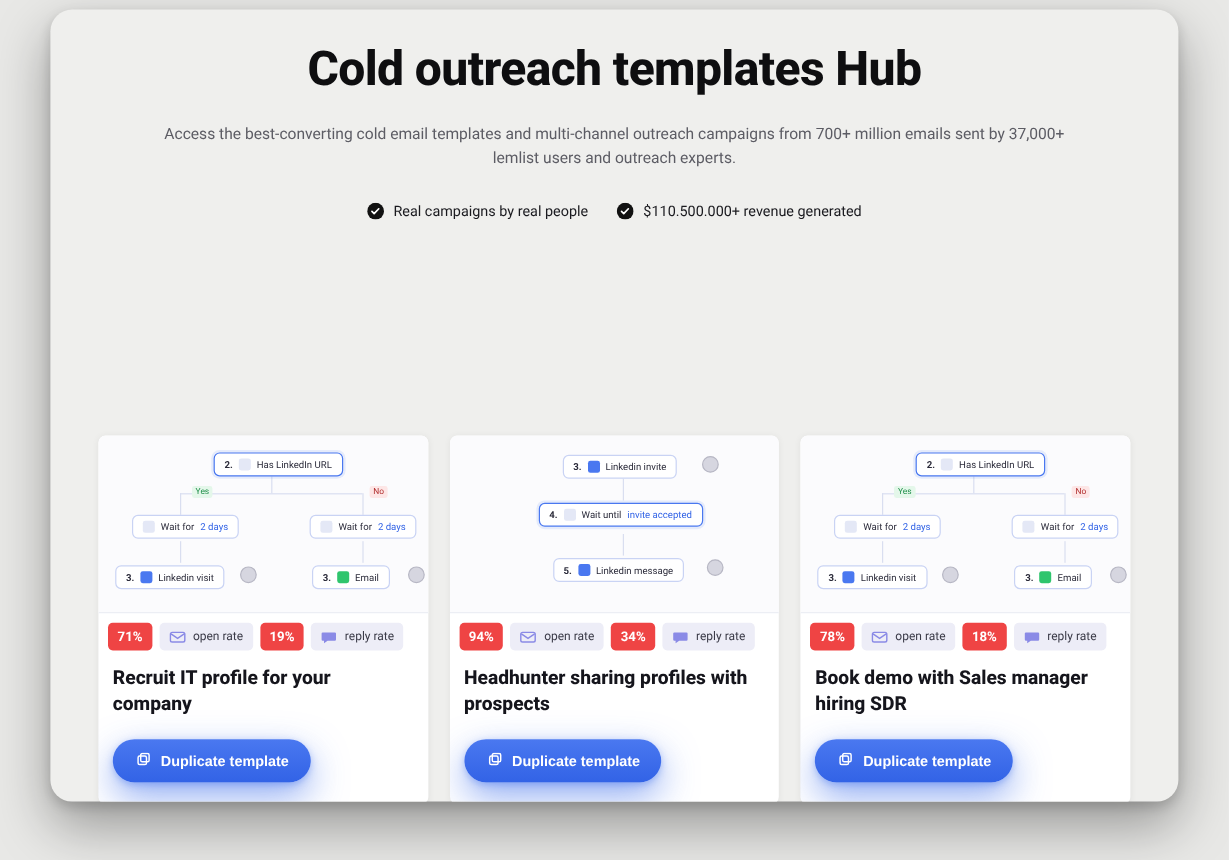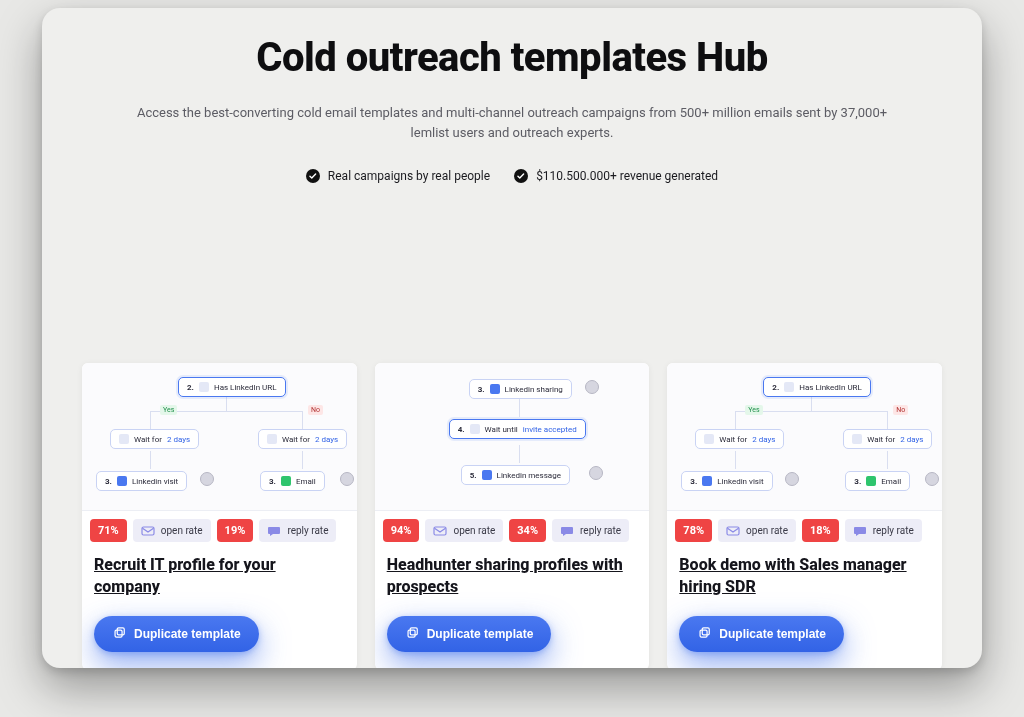--- a/index.html
+++ b/index.html
@@ -115,21 +115,20 @@
     display: inline-flex; align-items: center; justify-content: center;
     color: #8a8ae6;
   }
   .ctitle {
     padding: 4px 12px 0 12px;
     font-size: 16px;
     font-weight: 800;
     color: #15151c;
     line-height: 1.35;
     min-height: 48px;
-    text-decoration: underline;
   }
   .dup {
     margin: 18px 12px 18px 12px;
     align-self: flex-start;
     background: linear-gradient(180deg, #4a78f0, #3263e6);
     color: #fff;
     border: none;
     border-radius: 999px;
     padding: 11px 18px;
     font-size: 12px;
@@ -189,21 +188,21 @@
   .wait-link { color:#3263e6; }
 </style>
 </head>
 <body>
 
 <div class="stage">
   <div class="panel">
 
     <div class="hdr">
       <h1>Cold outreach templates Hub</h1>
-      <p class="sub">Access the best-converting cold email templates and multi-channel outreach campaigns from 500+ million emails sent by 37,000+ lemlist users and outreach experts.</p>
+      <p class="sub">Access the best-converting cold email templates and multi-channel outreach campaigns from 700+ million emails sent by 37,000+ lemlist users and outreach experts.</p>
       <div class="feat-row">
         <span class="feat">
           <span class="chk">
             <svg viewBox="0 0 16 16" width="14" height="14">
                 <circle cx="8" cy="8" r="8" fill="#111"></circle>
                 <path d="M4.5 8.2l2.1 2.1 4.4-4.6" stroke="#fff" stroke-width="1.6" fill="none" stroke-linecap="round" stroke-linejoin="round"></path>
               </svg>
           </span>
           <span>Real campaigns by real people</span>
         </span>
@@ -294,21 +293,21 @@
       </div>
 
       <div class="card">
         <div class="flow">
           <div class="hairline" style="left:144px; top:36px; width:1px; height:18px;"></div>
           <div class="hairline" style="left:144px; top:82px; width:1px; height:18px;"></div>
 
           <div class="nbox" style="left:94px; top:16px;">
             <span class="num">3.</span>
               <span class="blk"></span>
-              <span>Linkedin sharing</span>
+              <span>Linkedin invite</span>
           </div>
           <span class="avatar" style="left:210px; top:17px;"></span>
 
           <div class="nbox active" style="left:74px; top:56px;">
             <span class="num">4.</span>
               <span class="blk pale"></span>
               <span>Wait until </span>
               <span class="wait-link">invite accepted</span>
           </div>
 

